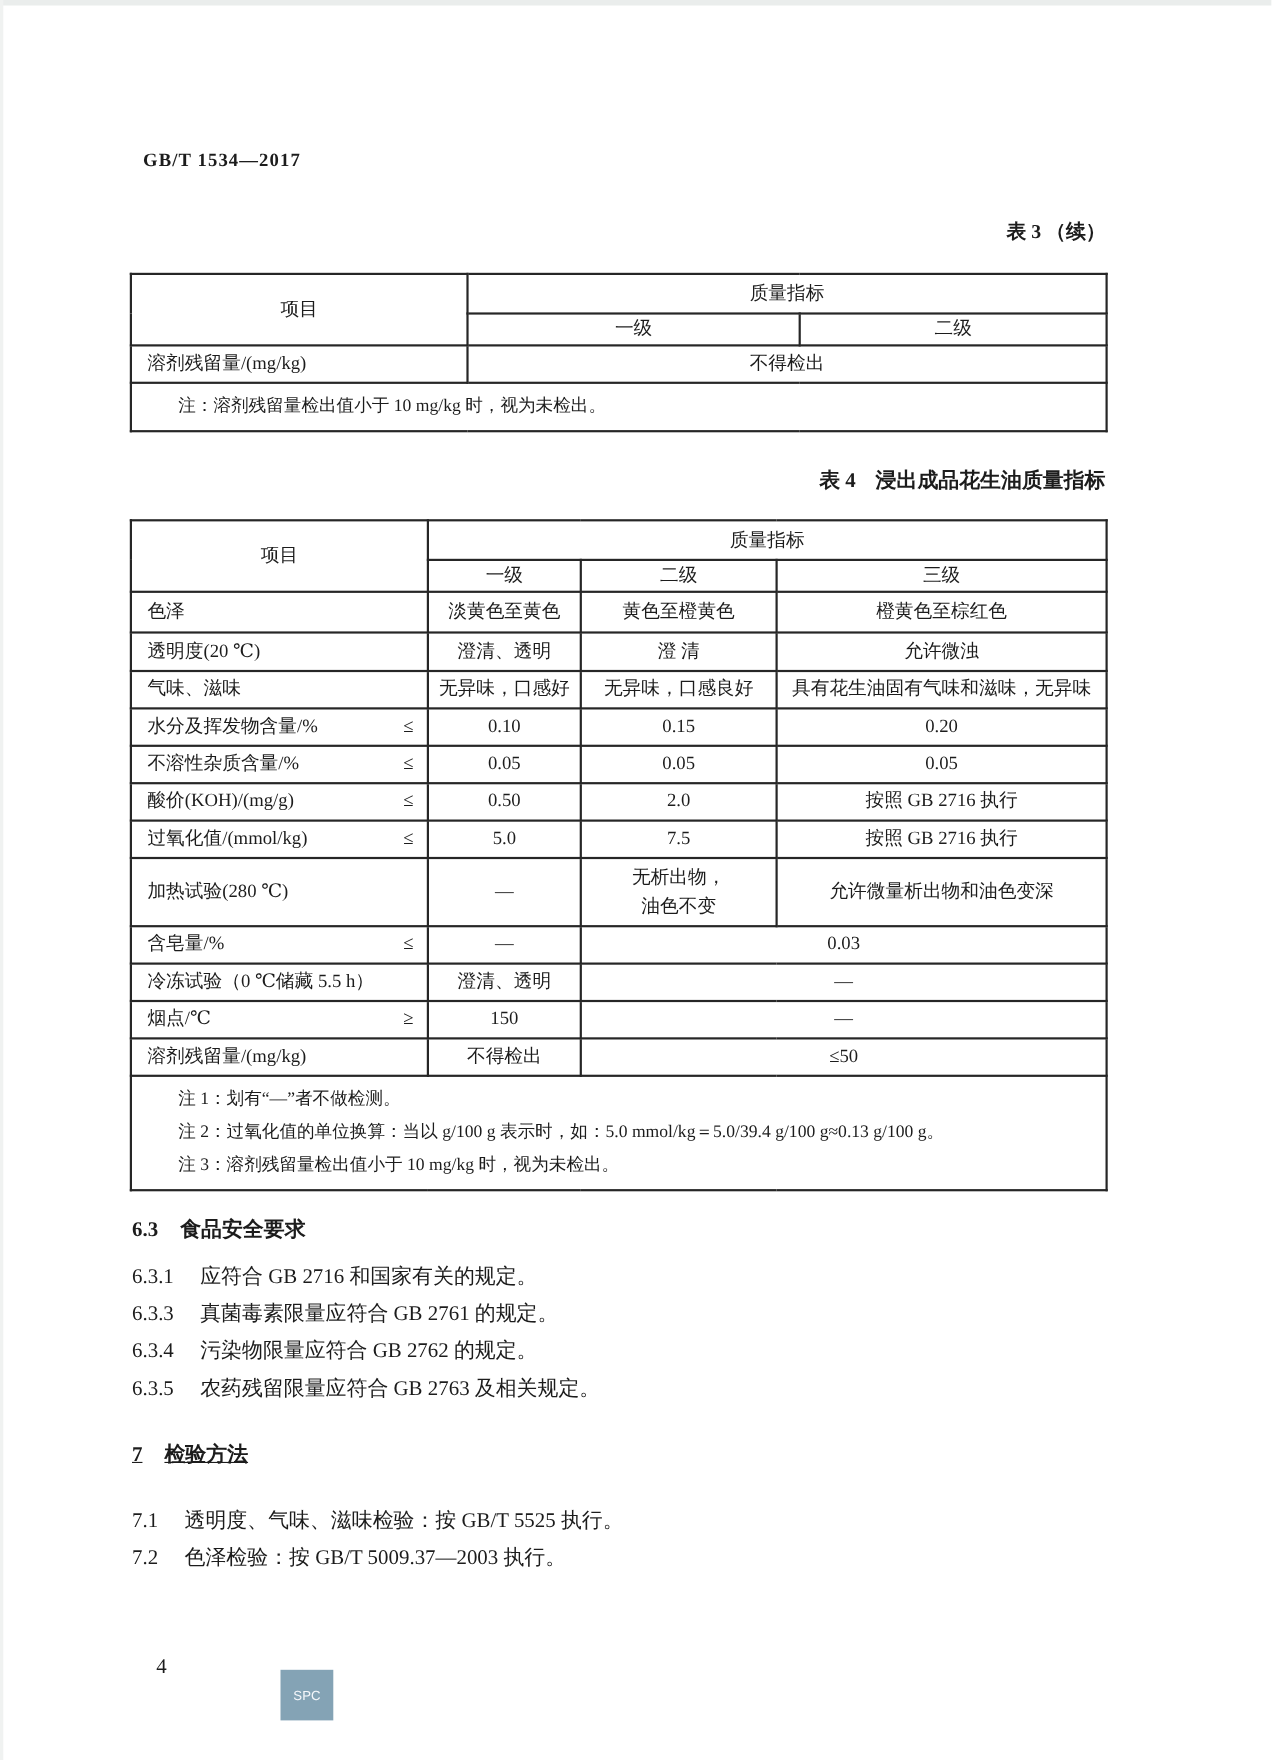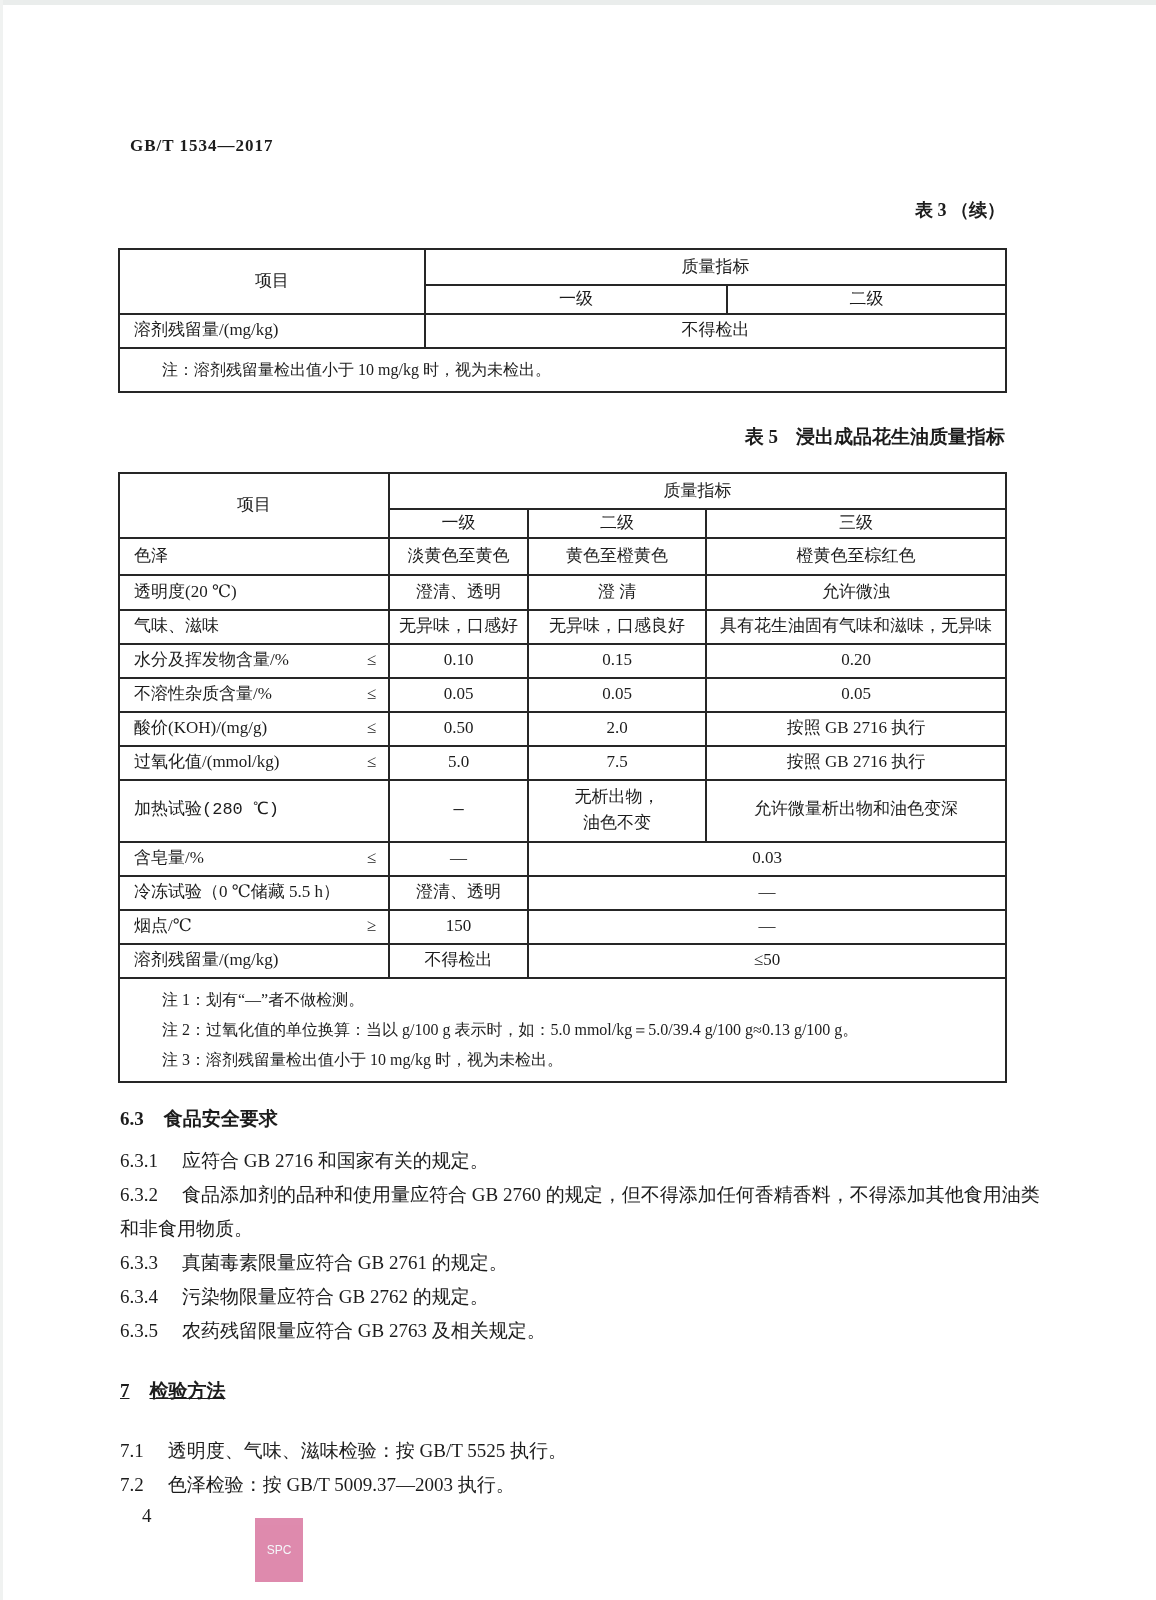--- a/index.html
+++ b/index.html
@@ -33,21 +33,21 @@
     text-align: center;
     vertical-align: middle;
     padding: 2px 6px;
     line-height: 1.35;
   }
   tr.rh1 { height: 36px; }
   tr.rh2 { height: 16px; }
   tr.std { height: 34px; }
   tr.r37 { height: 37px; }
   tr.r35 { height: 35px; }
-  tr.tall { height: 62px; font-family: Liberation Mono, monospace; }
+  tr.tall { height: 62px; }
   tr.noterow3 { height: 34px; }
   tr.noterow4 { height: 87px; }
 
   td.lbl { text-align: left; padding-left: 14px; padding-right: 12px; }
   .lblwrap { display: flex; justify-content: space-between; align-items: center; width: 100%; }
   .op { font-size: 17px; padding-left: 8px; }
 
   td.note-cell { text-align: left; padding: 6px 10px 6px 42px; font-size: 16px; }
   .note-line { line-height: 30px; white-space: nowrap; }
   .twoline { line-height: 26px; }
@@ -55,22 +55,22 @@
   .textblock { position: absolute; left: 120px; top: 1100px; width: 925px; font-size: 19px; }
   .sec-heading { font-weight: bold; line-height: 34px; }
   .h63 { margin: 2px 0 8px 0; }
   .h7 { margin: 26px 0 26px 0; text-decoration: underline; }
   .sec-heading .num { margin-right: 20px; }
   .clause { line-height: 34px; }
   .clause .num { margin-right: 24px; }
 
   .page-num { position: absolute; left: 142px; top: 1505px; font-size: 19px; }
   .watermark {
-    position: absolute; left: 255px; top: 1518px; width: 48px; height: 64px;
-    background: #be185d; opacity: 0.5;
+    position: absolute; left: 255px; top: 1518px; width: 48px; height: 46px;
+    background: #0c4a6e; opacity: 0.5;
     display: flex; align-items: center; justify-content: center;
     color: #edf1f8; font-size: 12px; font-family: "Liberation Sans", sans-serif;
   }
 </style>
 </head>
 <body>
 
 <div class="edge-top"></div>
 <div class="edge-left"></div>
 
@@ -98,21 +98,21 @@
   </tr>
   <tr class="noterow3">
     <td colspan="3" class="note-cell">
       <div class="note-line">注：溶剂残留量检出值小于 10 mg/kg 时，视为未检出。</div>
     </td>
   </tr>
 </tbody>
   </table>
 
 <div class="tbl-title t4-title">
-  <span class="title-prefix">表 5</span><span>浸出成品花生油质量指标</span>
+  <span class="title-prefix">表 4</span><span>浸出成品花生油质量指标</span>
 </div>
 <table class="t4">
   <colgroup>
       <col style="width:270px">
       <col style="width:139px">
       <col style="width:178px">
       <col style="width:300px">
     </colgroup>
   <tbody>
       <tr class="rh1">
@@ -264,21 +264,20 @@
     </td>
   </tr>
 </tbody>
   </table>
 
 <div class="textblock">
   <div class="sec-heading h63">
     <span class="num">6.3</span><span>食品安全要求</span>
   </div>
   <p class="clause"><span class="num">6.3.1</span><span>应符合 GB 2716 和国家有关的规定。</span></p>
-  <p class="clause"><span class="num">6.3.2</span><span>食品添加剂的品种和使用量应符合 GB 2760 的规定，但不得添加任何香精香料，不得添加其他食用油类和非食用物质。</span></p>
   <p class="clause"><span class="num">6.3.3</span><span>真菌毒素限量应符合 GB 2761 的规定。</span></p>
   <p class="clause"><span class="num">6.3.4</span><span>污染物限量应符合 GB 2762 的规定。</span></p>
   <p class="clause"><span class="num">6.3.5</span><span>农药残留限量应符合 GB 2763 及相关规定。</span></p>
 
   <div class="sec-heading h7">
     <span class="num">7</span><span>检验方法</span>
   </div>
   <p class="clause"><span class="num">7.1</span><span>透明度、气味、滋味检验：按 GB/T 5525 执行。</span></p>
   <p class="clause"><span class="num">7.2</span><span>色泽检验：按 GB/T 5009.37—2003 执行。</span></p>
 </div>

